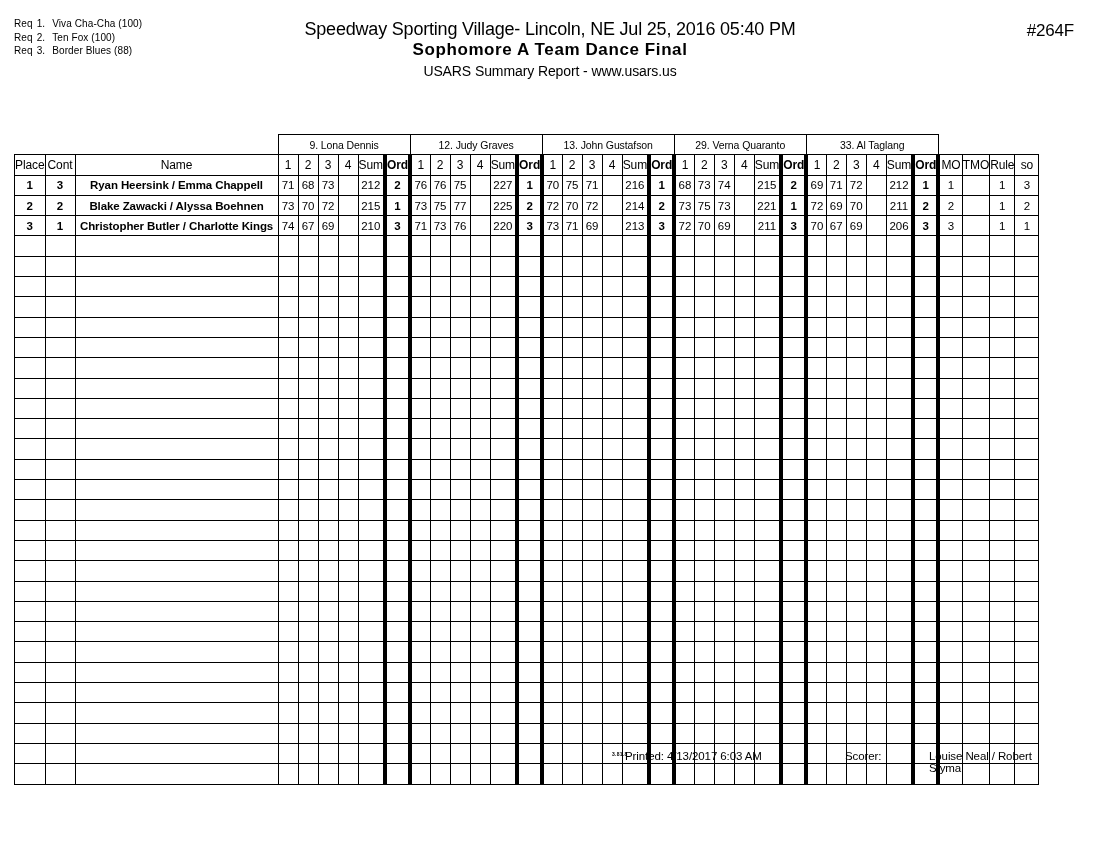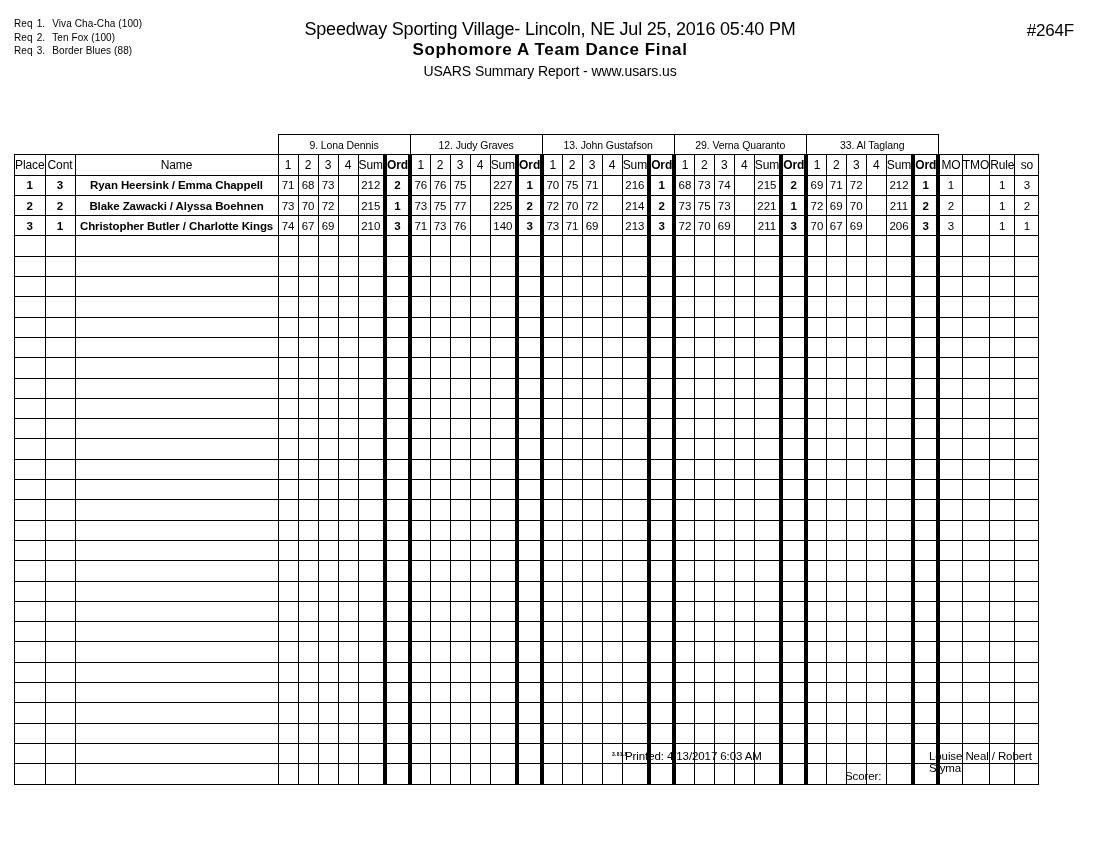--- a/index.html
+++ b/index.html
@@ -169,21 +169,20 @@
     position: absolute;
     left: 611px;
     top: 0px;
     letter-spacing: -0.1px;
   }
   #scorer-lbl {
     position: absolute;
     left: 831px;
     top: 0px;
     letter-spacing: -0.1px;
-    margin-top: 20px;
   }
   #scorer-name {
     position: absolute;
     left: 882px;
     top: 0px;
     letter-spacing: -0.1px;
     padding-left: 33px;
   }
 </style>
 </head>
@@ -383,21 +382,21 @@
         <td class="score">74</td>
         <td class="score">67</td>
         <td class="score">69</td>
         <td class="score"></td>
         <td class="sum">210</td>
         <td class="ord">3</td>
         <td class="score">71</td>
         <td class="score">73</td>
         <td class="score">76</td>
         <td class="score"></td>
-        <td class="sum">140</td>
+        <td class="sum">220</td>
         <td class="ord">3</td>
         <td class="score">73</td>
         <td class="score">71</td>
         <td class="score">69</td>
         <td class="score"></td>
         <td class="sum">213</td>
         <td class="ord">3</td>
         <td class="score">72</td>
         <td class="score">70</td>
         <td class="score">69</td>

